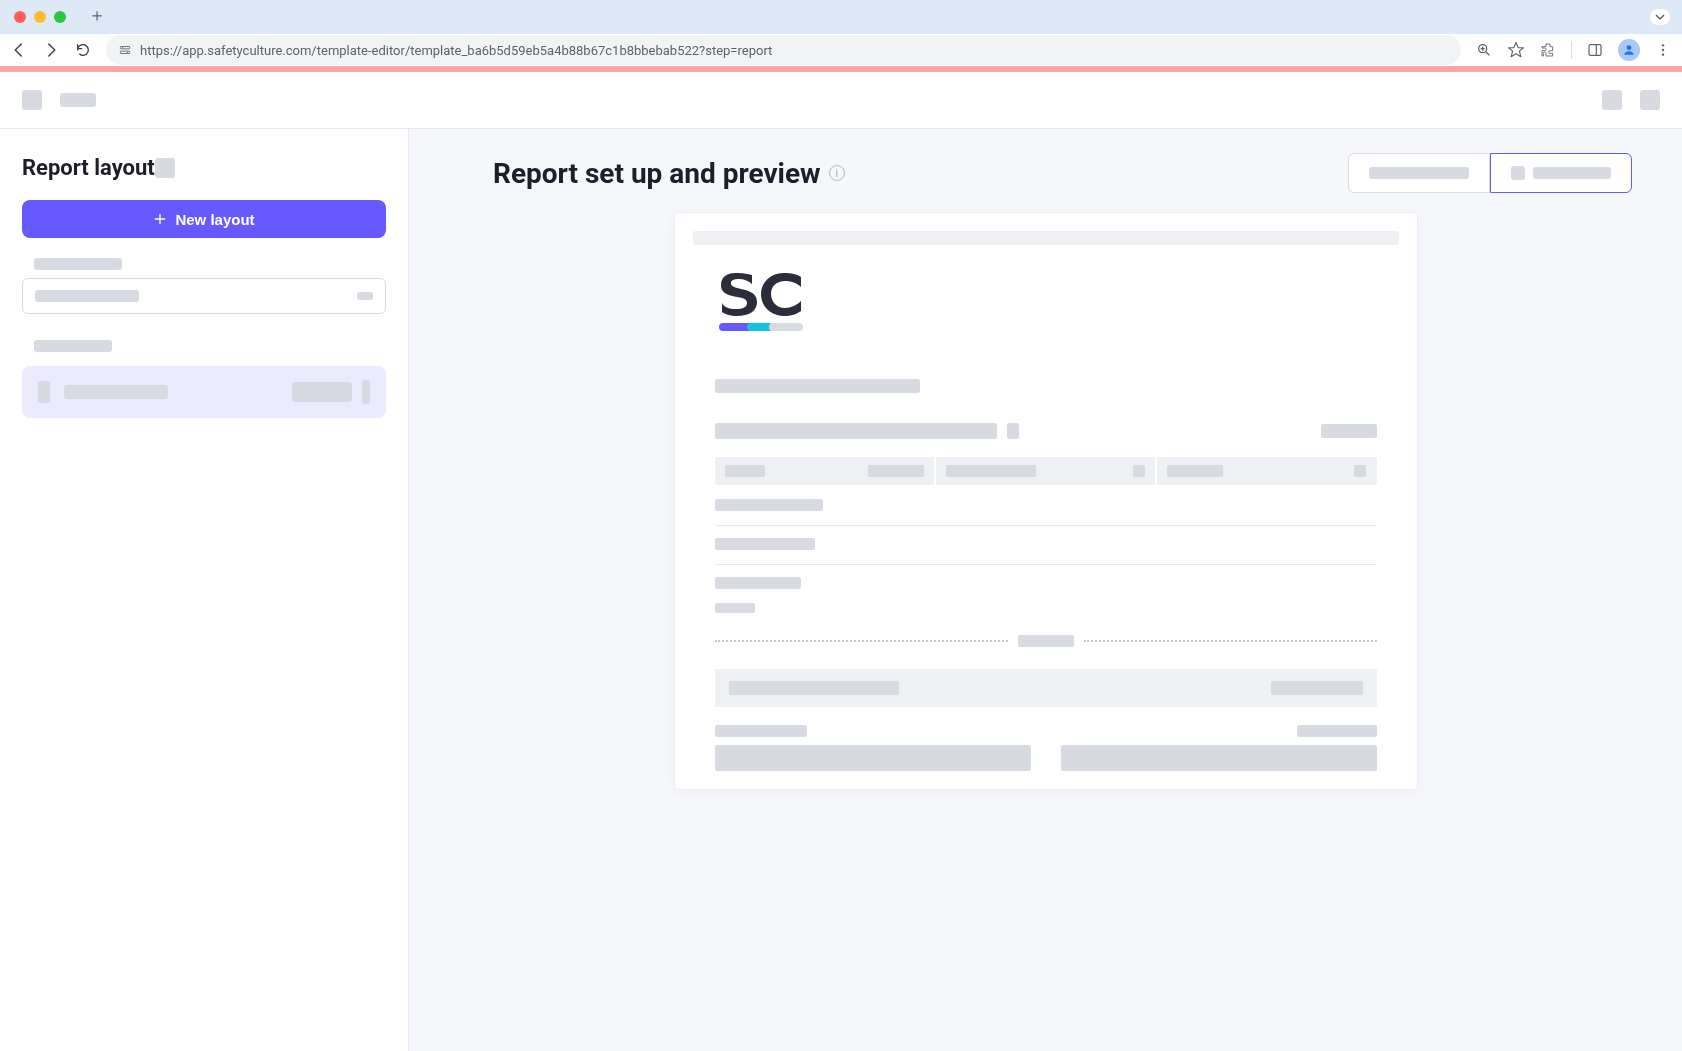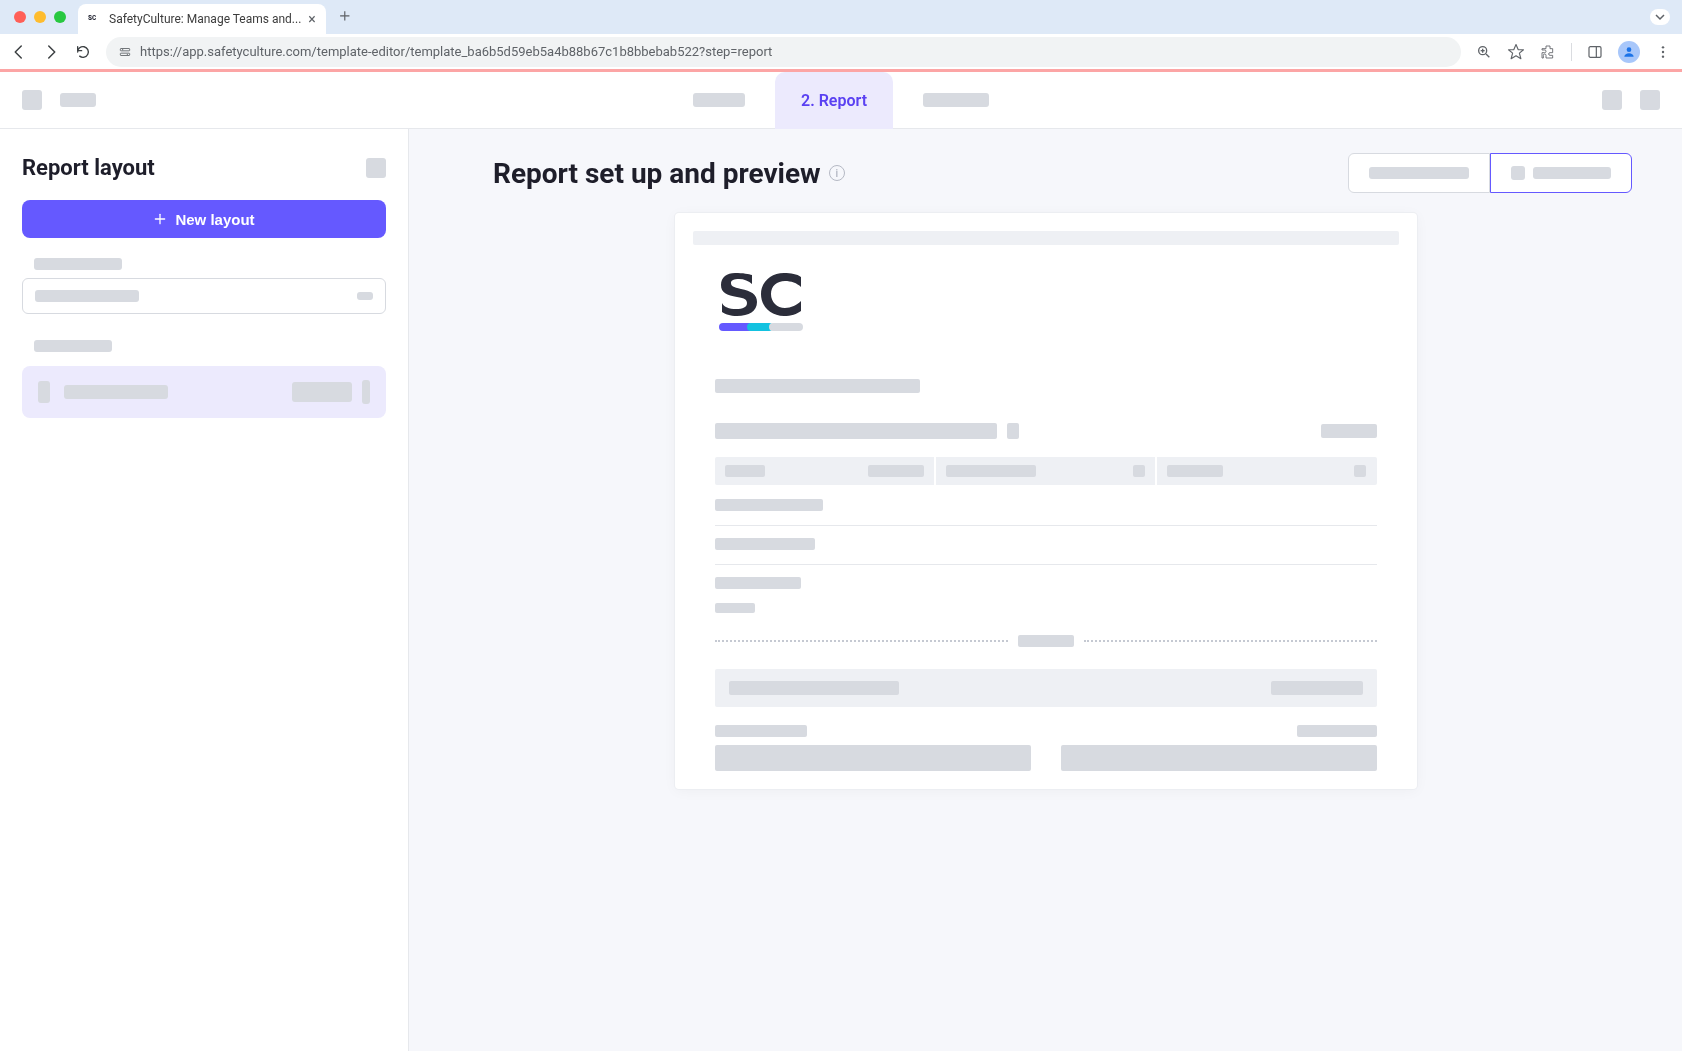--- a/index.html
+++ b/index.html
@@ -14,21 +14,21 @@
     .tl.green { background: #28c840; }
     .tab-strip { display: flex; align-items: flex-end; margin-left: 68px; height: 100%; }
     .browser-tab { background: #fff; border-radius: 8px 8px 0 0; height: 30px; display: flex; align-items: center; padding: 0 10px; gap: 7px; min-width: 190px; }
     .tab-favicon { width: 14px; height: 14px; display: flex; align-items: center; justify-content: center; }
     .tab-title { font-size: 12px; color: #3c3c3c; white-space: nowrap; overflow: hidden; text-overflow: ellipsis; flex: 1; }
     .tab-close { font-size: 14px; color: #5f6368; cursor: pointer; line-height: 1; }
     .new-tab-btn { margin-left: 10px; color: #5f6368; font-size: 18px; align-self: center; margin-bottom: 4px; cursor: pointer; }
     .chrome-dropdown { position:absolute; right:12px; top:9px; width:20px; height:16px; border-radius:10px; background:#fff; display:flex; align-items:center; justify-content:center; }
     .chrome-dropdown svg { width:10px; height:10px; }
 
-    .browser-toolbar { background: #fff; height: 38px; display: flex; align-items: center; padding: 0 10px; gap: 14px; border-bottom: 3px solid #fca5a5; }
+    .browser-toolbar { background: #fff; height: 38px; display: flex; align-items: center; padding: 0 10px; gap: 14px; border-bottom: 6px solid #fca5a5; }
     .nav-icon { width: 18px; height: 18px; display: flex; align-items: center; justify-content: center; color: #3c4043; cursor: pointer; }
     .nav-icon.disabled { color: #bdc1c6; cursor: default; }
     .addr-bar { flex: 1; background: #f1f3f4; border-radius: 18px; height: 30px; display: flex; align-items: center; padding: 0 12px; gap: 8px; }
     .lock { color: #5f6368; font-size: 12px; display: flex; align-items: center; }
     .url-text { font-size: 13px; color: #5f6368; }
     .toolbar-right { display: flex; align-items: center; gap: 14px; }
     .toolbar-icon { width: 18px; height: 18px; color: #5f6368; display: flex; align-items: center; justify-content: center; }
     .avatar-circle { width: 22px; height: 22px; border-radius: 50%; background: #a8c7fa; display: flex; align-items: center; justify-content: center; }
     .avatar-circle svg { width:14px; height:14px; fill:#1b73e8; }
     .divider-v { width:1px; height:18px; background:#dadce0; }
@@ -41,21 +41,21 @@
     .skel { background: #d7dae0; border-radius: 3px; }
     .skel.sq { width: 20px; height: 20px; }
     .skel.bar { height: 14px; }
     .header-tab { padding: 0 26px; height: 57px; display: flex; align-items: center; border-radius: 10px 10px 0 0; }
     .header-tab.active { background: #eceafd; color: #5a41f2; font-weight: 600; font-size: 16px; }
     .header-tab .skel { background: #d7dae0; }
 
     
     .main-area { display: flex; height: calc(100vh - 129px); }
     .sidebar { width: 409px; border-right: 1px solid #e6e8ec; padding: 26px 22px; background:#fff; }
-    .sidebar-header { display: flex; align-items: center; justify-content: space-between; margin-bottom: 20px; }
+    .sidebar-header { display: flex; align-items: center; justify-content: flex-start; margin-bottom: 20px; }
     .sidebar-title { font-size: 22px; font-weight: 700; color: #1e1e2a; }
     .new-layout-btn { width: 100%; background: #6559ff; color: #fff; border: none; border-radius: 8px; height: 38px; font-size: 15px; font-weight: 700; display: flex; align-items: center; justify-content: center; gap: 8px; cursor: pointer; margin-bottom: 20px; }
     .sidebar-skel-block { margin-top: 12px; }
     .input-skel { border: 1px solid #d7dae0; border-radius: 6px; height: 36px; display: flex; align-items: center; justify-content: space-between; padding: 0 12px; margin-top:8px; }
     .layout-card { background: #eceafd; border-radius: 8px; padding: 14px 16px; margin-top: 14px; display: flex; align-items: center; justify-content: space-between; }
     .layout-card-left { display: flex; align-items: center; gap: 14px; }
 
     
     .content-area { flex: 1; background: #f6f7fb; overflow: auto; padding: 24px 50px 40px 50px; }
     .content-header { display: flex; align-items: center; justify-content: space-between; margin-bottom: 20px; margin-left: 34px; }
@@ -90,29 +90,20 @@
 </head>
 <body>
 
 <div class="browser-chrome">
   <div class="traffic-lights">
     <div class="tl red"></div>
     <div class="tl yellow"></div>
     <div class="tl green"></div>
   </div>
   <div class="tab-strip">
-    <div class="browser-tab">
-      <span class="tab-favicon">
-        <svg viewBox="0 0 24 24" width="14" height="14">
-            <text x="0" y="14" font-size="11" font-weight="900" fill="#2b2d3a">SC</text>
-          </svg>
-      </span>
-      <span class="tab-title">SafetyCulture: Manage Teams and...</span>
-      <span class="tab-close">×</span>
-    </div>
     <div class="new-tab-btn">＋</div>
   </div>
   <div class="chrome-dropdown">
     <svg viewBox="0 0 10 10">
         <path d="M1 3 L5 7 L9 3" stroke="#5f6368" stroke-width="1.5" fill="none"></path>
       </svg>
   </div>
 </div>
 
 <div class="browser-toolbar">
@@ -181,31 +172,20 @@
           <circle cx="12" cy="19" r="1.8" fill="#5f6368"></circle>
         </svg>
     </div>
   </div>
 </div>
 
 <div class="app-header">
   <div class="app-header-left">
     <div class="skel sq"></div>
     <div class="skel bar" style="width:36px"></div>
-  </div>
-  <div class="app-header-center">
-    <div class="header-tab">
-        <div class="skel bar" style="width:52px"></div>
-      </div>
-    <div class="header-tab active">
-      <span>2. Report</span>
-    </div>
-    <div class="header-tab">
-        <div class="skel bar" style="width:66px"></div>
-      </div>
   </div>
   <div class="app-header-right">
     <div class="skel sq"></div>
     <div class="skel sq"></div>
   </div>
 </div>
 
 <div class="main-area">
 
   <aside class="sidebar">

